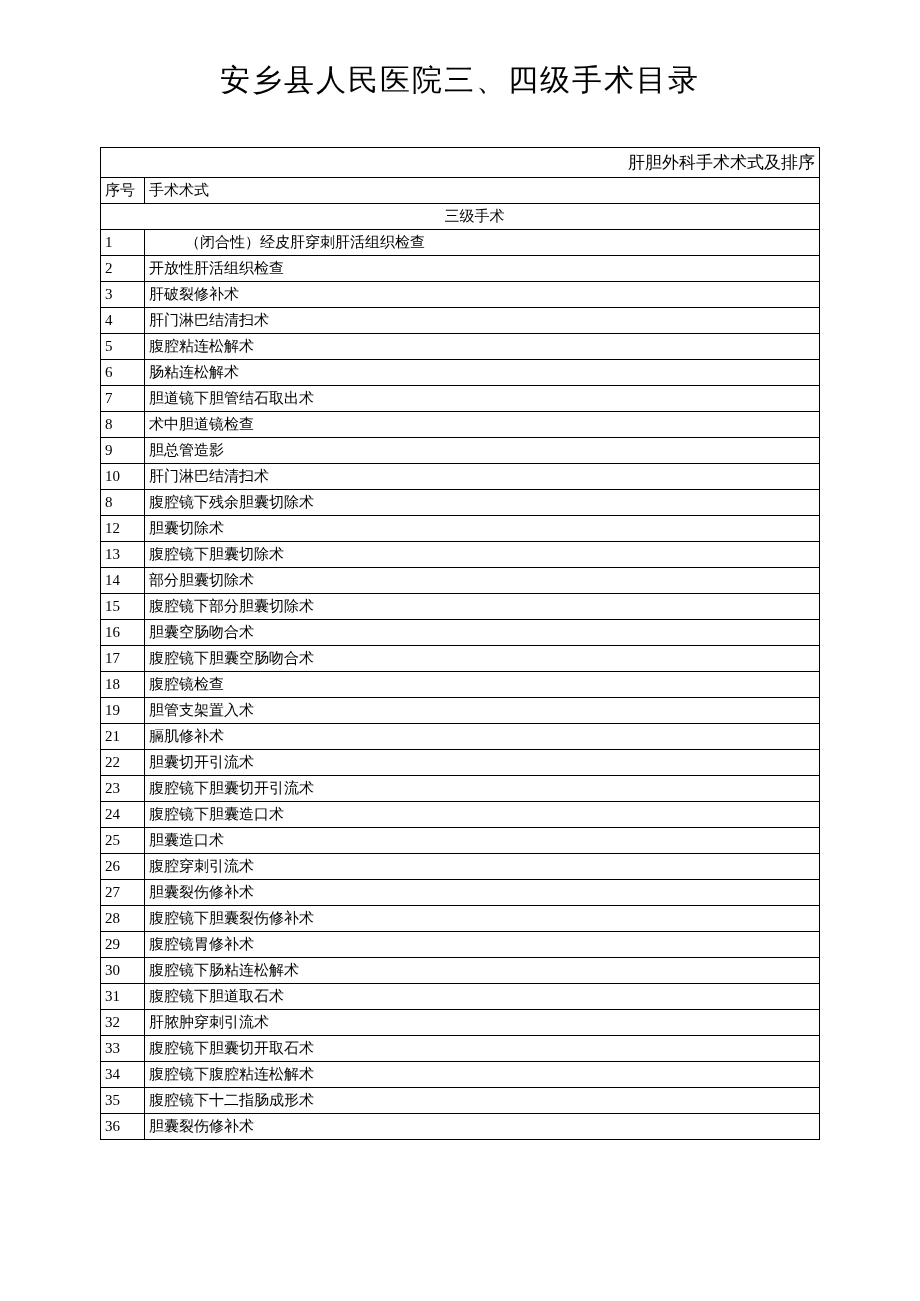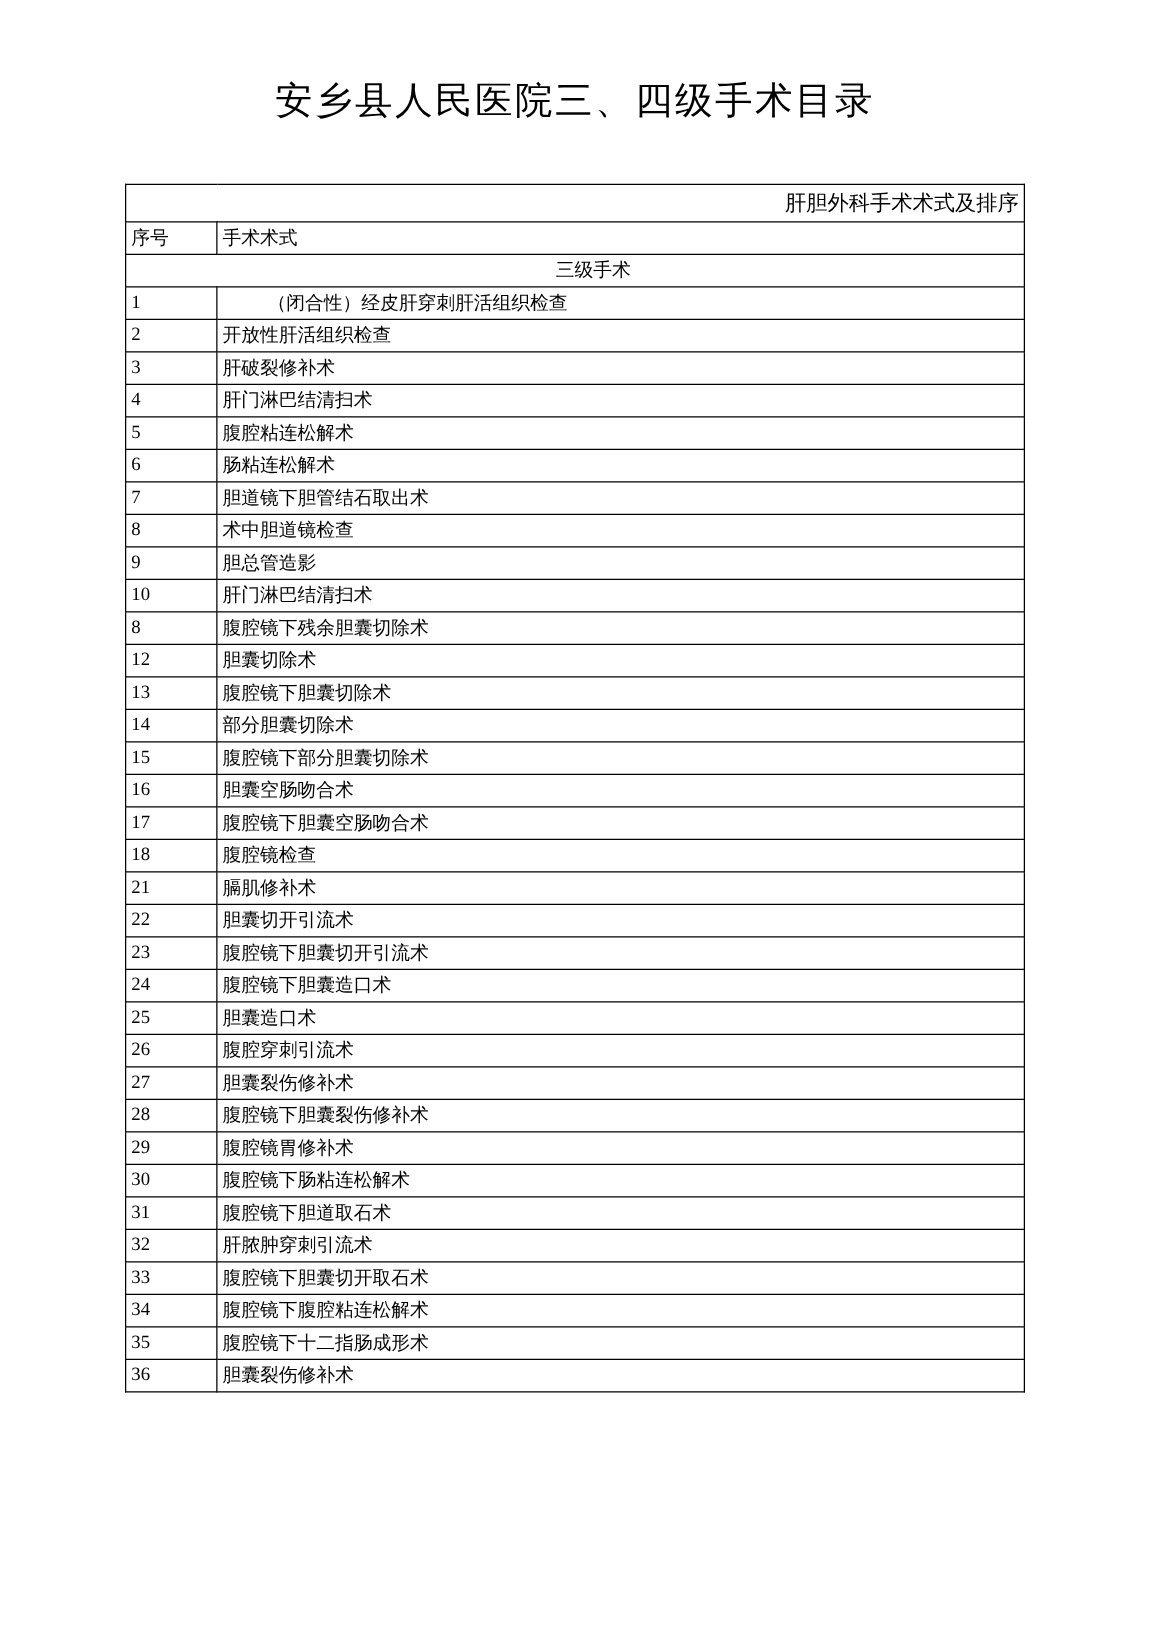--- a/index.html
+++ b/index.html
@@ -38,21 +38,21 @@
       text-align: right;
       font-family: "KaiTi", "楷体", serif;
       font-size: 17px;
     }
     .section-cell {
       text-align: center;
       font-size: 15px;
       padding-left: 33px;
     }
     .seq-col {
-      width: 73px;
+      width: 44px;
       text-align: left;
     }
     .proc-col {
       text-align: left;
     }
     .label-cell {
       text-align: left;
     }
     .indent {
       padding-left: 40px;
@@ -141,20 +141,24 @@
       </tr>
       <tr>
         <td class="seq-col">17</td>
         <td class="proc-col">腹腔镜下胆囊空肠吻合术</td>
       </tr>
       <tr>
         <td class="seq-col">18</td>
         <td class="proc-col">腹腔镜检查</td>
       </tr>
       <tr>
+        <td class="seq-col">19</td>
+        <td class="proc-col">胆管支架置入术</td>
+      </tr>
+      <tr>
         <td class="seq-col">21</td>
         <td class="proc-col">膈肌修补术</td>
       </tr>
       <tr>
         <td class="seq-col">22</td>
         <td class="proc-col">胆囊切开引流术</td>
       </tr>
       <tr>
         <td class="seq-col">23</td>
         <td class="proc-col">腹腔镜下胆囊切开引流术</td>

